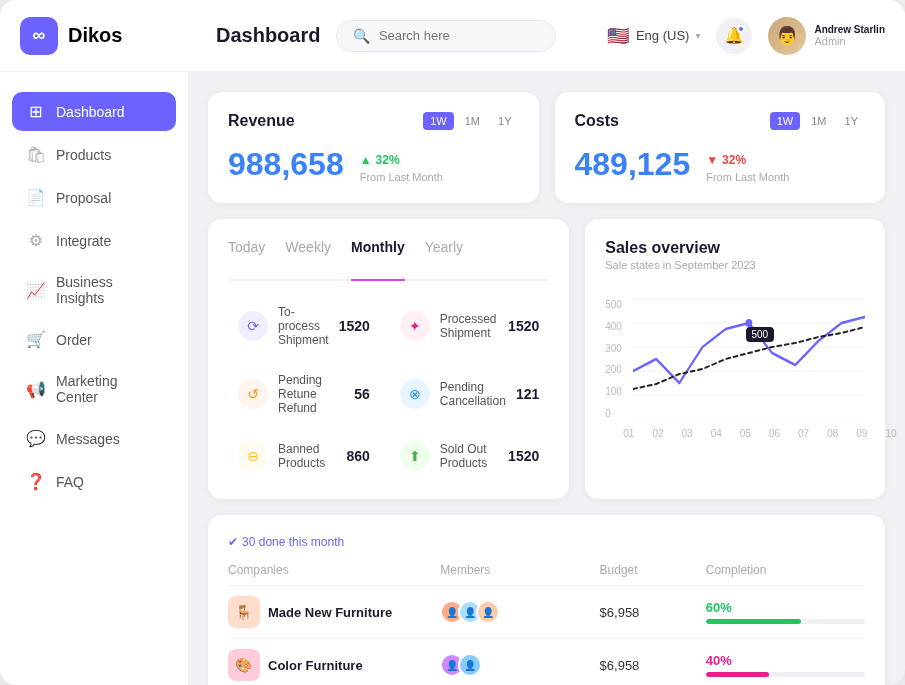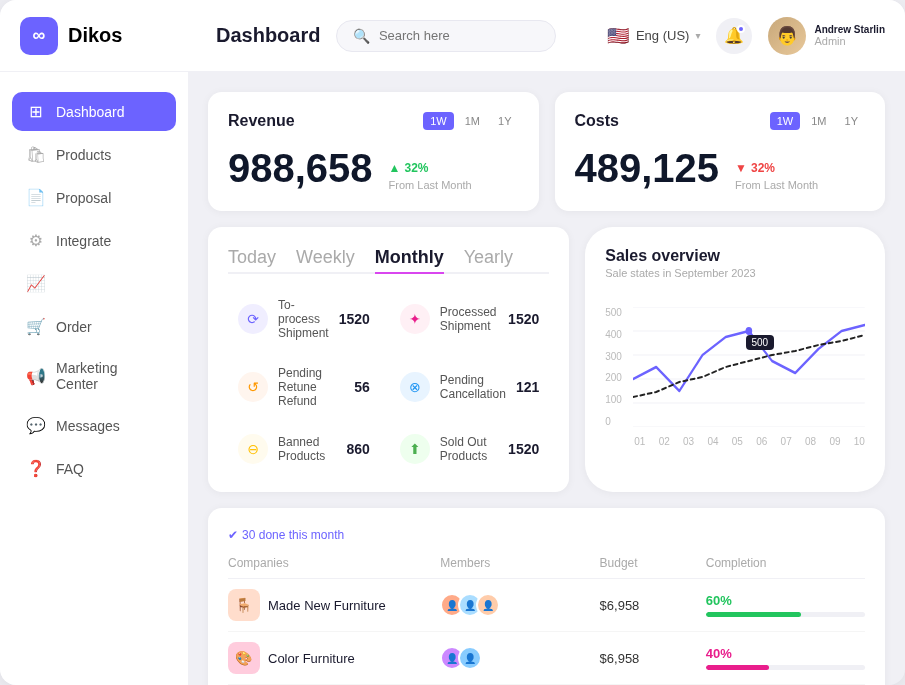--- a/index.html
+++ b/index.html
@@ -205,23 +205,23 @@
       background: #6c63ff;
       color: #fff;
     }
 
     .metric-row {
       display: flex;
       align-items: flex-end;
       gap: 16px;
     }
     .metric-value {
-      font-size: 40px;
+      font-size: 32px;
       font-weight: 800;
-      color: #0f172a;
+      color: #3b82f6;
     }
     .metric-change {
       display: flex;
       align-items: center;
       gap: 4px;
       font-size: 12px;
       font-weight: 600;
       margin-bottom: 4px;
     }
     .metric-change.up { color: #22c55e; }
@@ -230,24 +230,24 @@
 
     
     .period-tabs {
       display: flex;
       gap: 20px;
       padding-bottom: 8px;
       border-bottom: 2px solid #f0f0f5;
       margin-bottom: 16px;
     }
     .period-tab {
-      font-size: 18px;
+      font-size: 14px;
       color: #aaa;
       cursor: pointer;
-      padding-bottom: 4px;
+      padding-bottom: 24px;
       font-weight: 500;
       border-bottom: 2px solid transparent;
       margin-bottom: -10px;
     }
     .period-tab.active {
       color: #1a1a2e;
       font-weight: 700;
       border-bottom: 2px solid #d946ef;
     }
 
@@ -277,21 +277,20 @@
     .shipment-icon.blue { background: #e8f4ff; color: #2196f3; }
     .shipment-icon.yellow { background: #fffbee; color: #ffc107; }
     .shipment-icon.green { background: #eeffee; color: #4caf50; }
     .shipment-info { flex: 1; }
     .shipment-name { font-size: 12px; color: #555; font-weight: 500; }
     .shipment-count { font-size: 14px; font-weight: 700; color: #1a1a2e; }
 
     
     .sales-card {
       padding: 20px;
-      border-radius: 28px;
     }
     .sales-subtitle {
       font-size: 11px; color: #aaa; margin-top: 2px; margin-bottom: 12px;
     }
     .chart-area {
       position: relative;
       height: 140px;
     }
     .chart-y-labels {
       position: absolute;
@@ -302,26 +301,26 @@
     }
     .chart-svg {
       position: absolute;
       left: 28px; top: 0;
       width: calc(100% - 28px);
       height: calc(100% - 20px);
     }
     .chart-x-labels {
       position: absolute;
       bottom: 0;
-      left: 29px;
+      left: 18px;
       right: 0;
       display: flex;
-      justify-content: space-between;
       font-size: 10px;
       color: #bbb;
+      gap: 18px;
     }
     .tooltip-box {
       position: absolute;
       background: #1a1a2e;
       color: #fff;
       font-size: 10px;
       padding: 2px 6px;
       border-radius: 4px;
       top: 28px;
       left: 54%;
@@ -355,21 +354,21 @@
       padding: 10px 0;
       border-bottom: 1px solid #f5f5f5;
     }
     .company-cell { display: flex; align-items: center; gap: 8px; }
     .company-avatar {
       width: 32px; height: 32px;
       border-radius: 8px;
       display: flex; align-items: center; justify-content: center;
       font-size: 14px;
     }
-    .company-name { font-size: 13px; font-weight: 400; color: #1a1a2e; }
+    .company-name { font-size: 13px; font-weight: 700; color: #1a1a2e; }
     .members-cell { display: flex; align-items: center; }
     .member-avatar {
       width: 24px; height: 24px;
       border-radius: 50%;
       border: 2px solid #fff;
       margin-left: -6px;
       font-size: 10px;
       display: flex; align-items: center; justify-content: center;
     }
     .member-avatar:first-child { margin-left: 0; }
@@ -436,20 +435,21 @@
       <div class="sidebar-item">
         <span class="sidebar-icon">📄</span>
         <span>Proposal</span>
       </div>
       <div class="sidebar-item">
         <span class="sidebar-icon">⚙</span>
         <span>Integrate</span>
       </div>
       <div class="sidebar-item">
         <span class="sidebar-icon">📈</span>
+        <span>Business Insights</span>
       </div>
       <div class="sidebar-item">
         <span class="sidebar-icon">🛒</span>
         <span>Order</span>
       </div>
       <div class="sidebar-item">
         <span class="sidebar-icon">📢</span>
         <span>Marketing Center</span>
       </div>
       <div class="sidebar-item">

